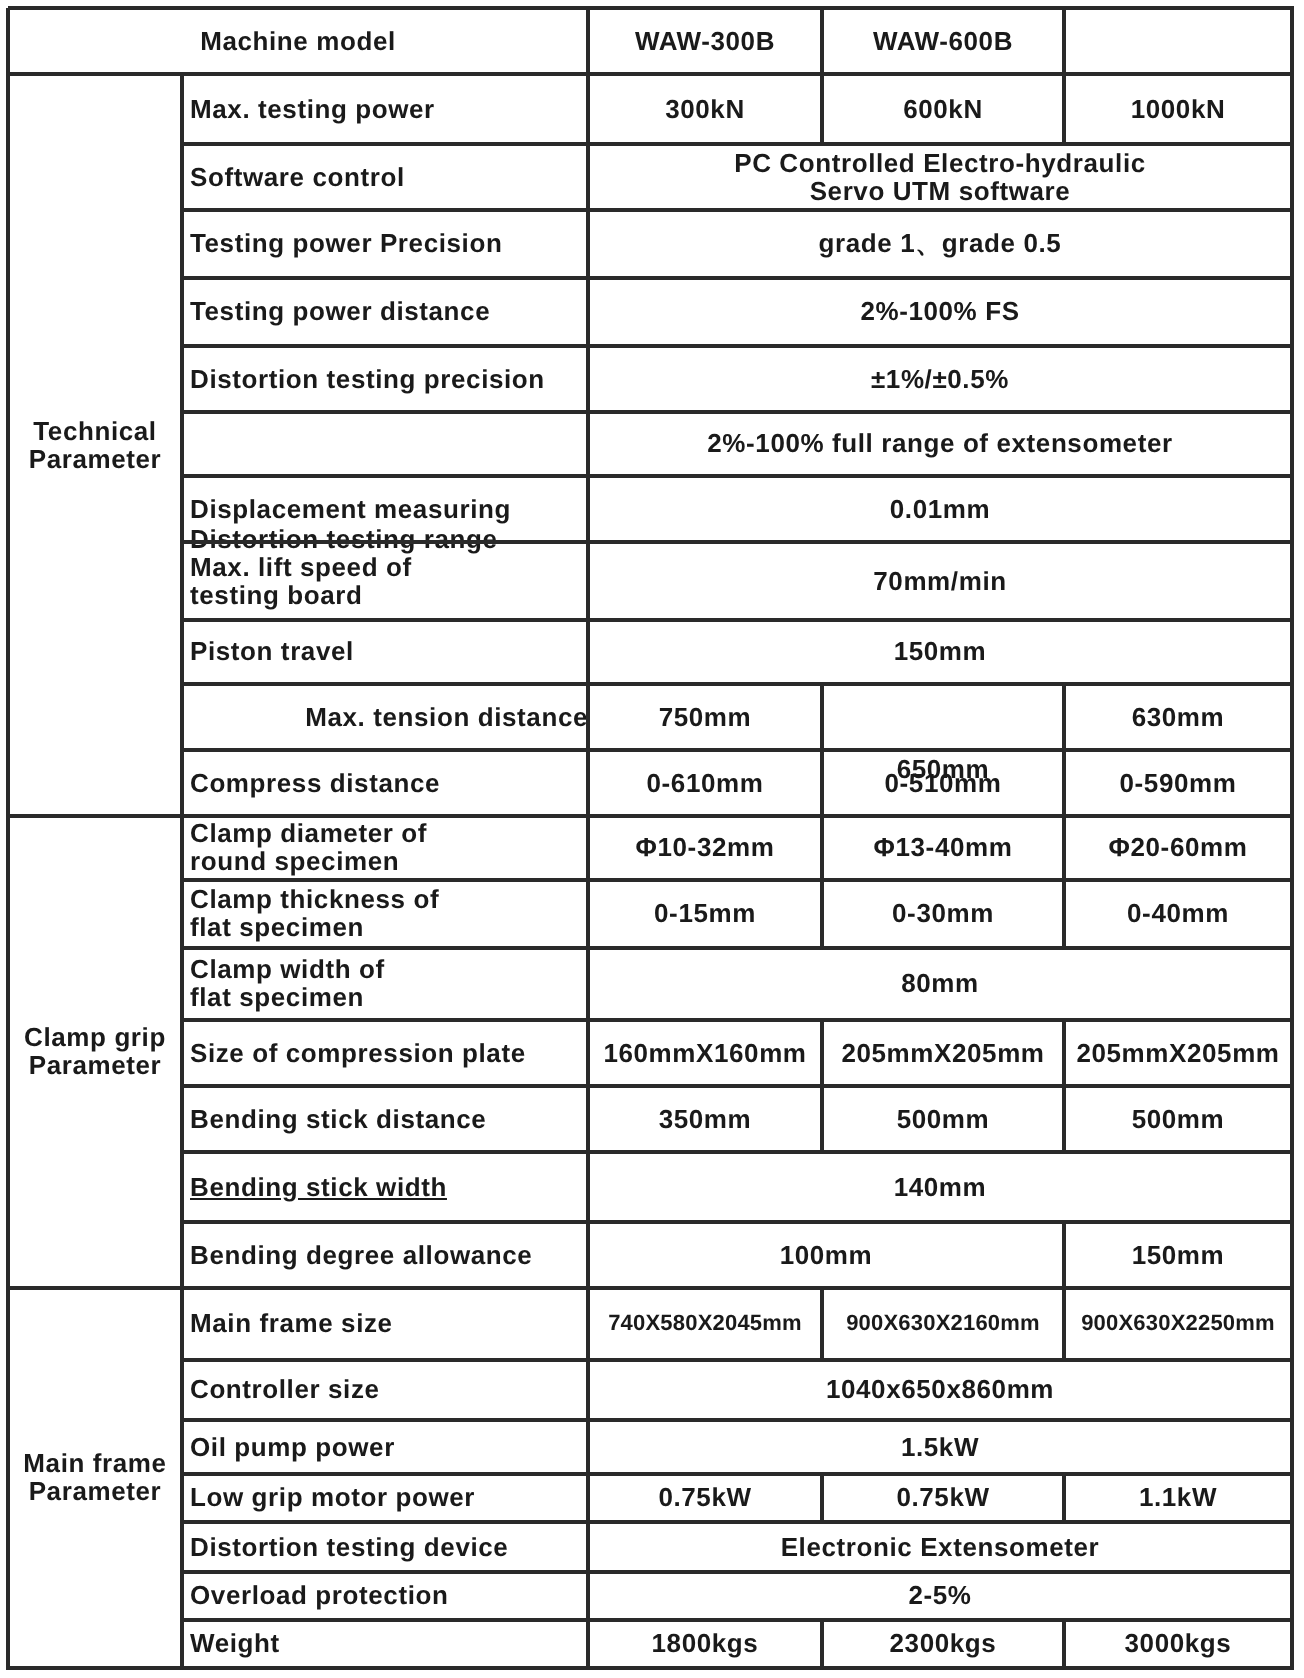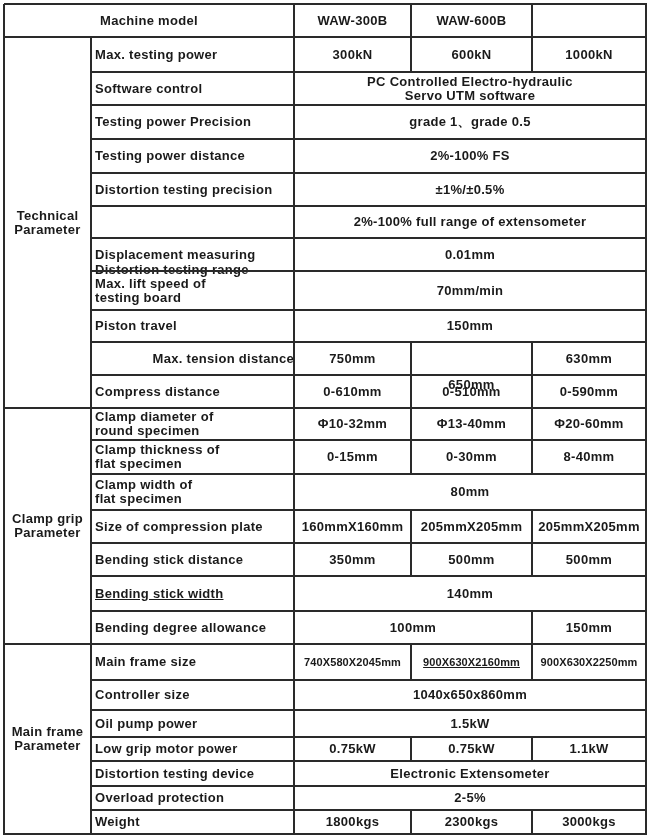--- a/index.html
+++ b/index.html
@@ -143,21 +143,21 @@
       <span>Clamp thickness of
   flat specimen</span>
     </div>
     <div class="cell center" style="left: 294px; top: 440px; width: 117px; height: 34px;">
       <span>0-15mm</span>
     </div>
     <div class="cell center" style="left: 411px; top: 440px; width: 121px; height: 34px; justify-content: center;">
       <span>0-30mm</span>
     </div>
     <div class="cell center" style="left: 532px; top: 440px; width: 114px; height: 34px;">
-      <span>8-40mm</span>
+      <span>0-40mm</span>
     </div>
     <div class="cell left" style="left: 91px; top: 474px; width: 203px; height: 36px; align-items: center;">
       <span>Clamp width of
  flat specimen</span>
     </div>
     <div class="cell center" style="left: 294px; top: 474px; width: 352px; height: 36px;">
       <span>80mm</span>
     </div>
     <div class="cell left" style="left: 91px; top: 510px; width: 203px; height: 33px;">
       <span>Size of compression plate</span>
@@ -197,21 +197,21 @@
     </div>
     <div class="cell center" style="left: 532px; top: 611px; width: 114px; height: 33px;">
       <span>150mm</span>
     </div>
     <div class="cell left" style="left: 91px; top: 644px; width: 203px; height: 36px;">
       <span>Main frame size</span>
     </div>
     <div class="cell center small" style="left: 294px; top: 644px; width: 117px; height: 36px;">
       <span>740X580X2045mm</span>
     </div>
-    <div class="cell center small" style="left: 411px; top: 644px; width: 121px; height: 36px; text-decoration: underline;">
+    <div class="cell center small" style="left: 411px; top: 644px; width: 121px; height: 36px;">
       <span>900X630X2160mm</span>
     </div>
     <div class="cell center small" style="left: 532px; top: 644px; width: 114px; height: 36px;">
       <span>900X630X2250mm</span>
     </div>
     <div class="cell left" style="left: 91px; top: 680px; width: 203px; height: 30px;">
       <span>Controller size</span>
     </div>
     <div class="cell center" style="left: 294px; top: 680px; width: 352px; height: 30px;">
       <span>1040x650x860mm</span>

